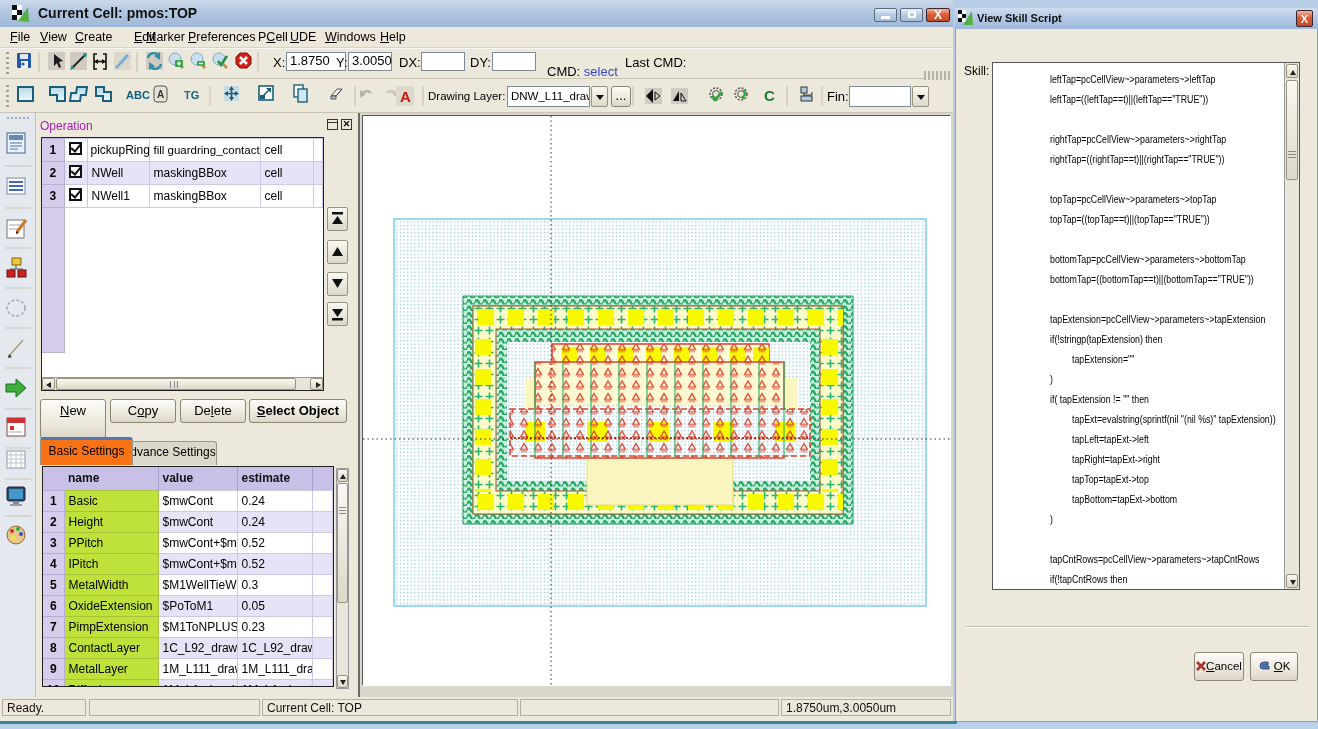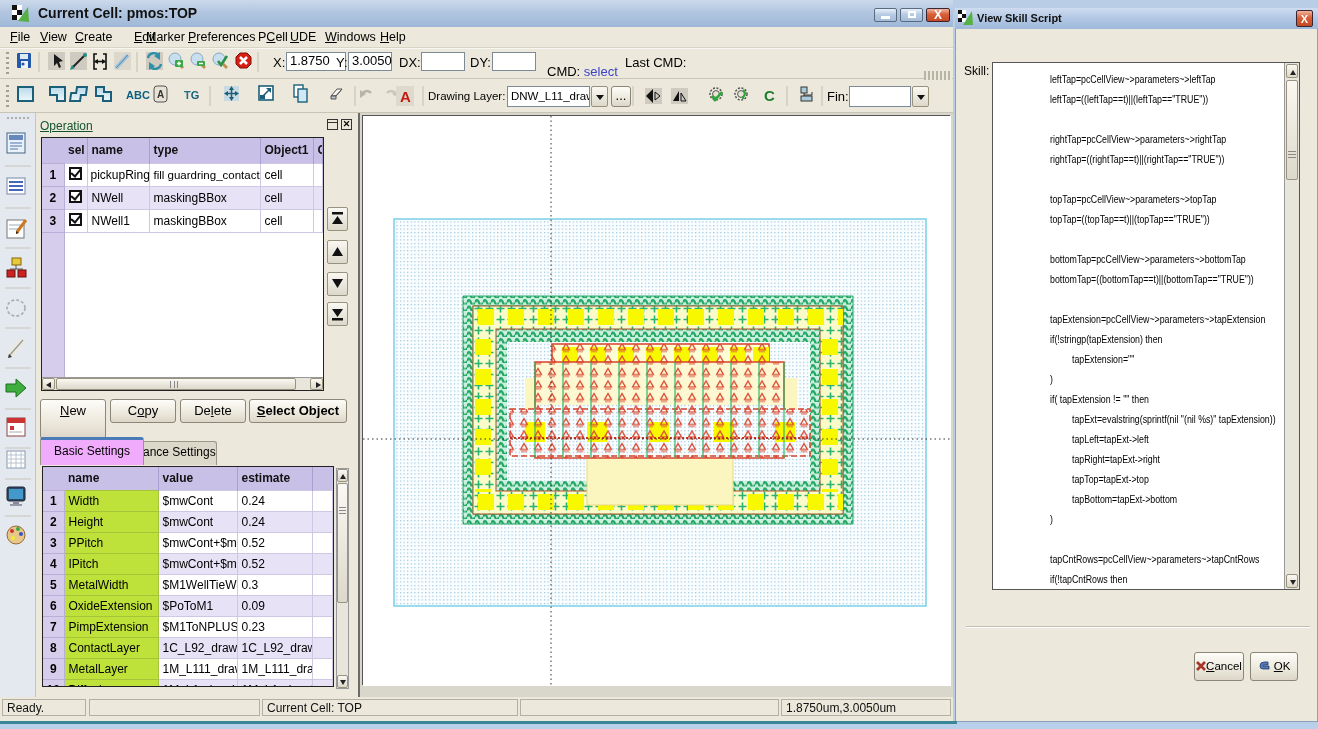--- a/index.html
+++ b/index.html
@@ -21,21 +21,21 @@
 .toolbar { left:0; width:953px; background:#ece9dc; }
 #tb1 { top:48px; height:31px; border-top:1px solid #f8f6f0; border-bottom:1px solid #c9c5b6; }
 #tb2 { top:80px; height:33px; border-bottom:1px solid #c9c5b6; }
 .handle { width:3px; background:repeating-linear-gradient(180deg,#a39f92 0 2px,transparent 2px 5px); }
 .field { border:1px solid #7f8a99; background:#fff; font-size:13px; padding-left:3px; }
 .lbl { font-size:13px; color:#000; }
 
 #sidebar { left:0; top:113px; width:36px; height:584px; background:#e4e9f0; border-right:1px solid #c9c5b6; }
 
 #oppanel { left:36px; top:113px; width:326px; height:584px; background:#ece9dc; }
-.panhdr { font-size:12px; color:#14532d;text-decoration:underline; }
+.panhdr { font-size:12px; color:#a21caf; }
 table { border-collapse:collapse; }
 td { overflow:hidden; white-space:nowrap; }
 .th { font-weight:bold; border-right:1px solid #a99fd0; padding-left:4px; color:#111; }
 .rn { background:#d6cdec; font-weight:bold; text-align:center; border:1px solid #b9aed8; border-left:none; font-size:12px; }
 .c1 { border:1px solid #cfc8e4; padding-left:4px; }
 .nm { background:#bfe23b; border:1px solid #a6c43a; padding-left:4px; }
 .alt td.c1 { background:#e7e2f5; }
 .chk { display:inline-block; width:13px; height:13px; border:2px solid #111; background:#fff; position:relative; }
 .chk:after { content:""; position:absolute; left:2px; top:-2px; width:4px; height:8px; border:solid #111; border-width:0 2.5px 2.5px 0; transform:rotate(40deg); }
 .cb { text-align:center; border:1px solid #cfc8e4; }
@@ -401,28 +401,20 @@
     <table style="width:100%;table-layout:fixed;font-size:12px">
       <colgroup>
           <col style="width:22px">
           <col style="width:23px">
           <col style="width:62px">
           <col style="width:111px">
           <col style="width:53px">
           <col>
         </colgroup>
       <tbody>
-          <tr style="height:25px;background:#c9c0e8">
-        <td></td>
-            <td class="th">sel</td>
-            <td class="th">name</td>
-            <td class="th">type</td>
-            <td class="th">Object1</td>
-            <td class="th">O</td>
-      </tr>
       <tr style="height:23px">
         <td class="rn">1</td>
             <td class="cb"><span class="chk"></span></td>
             <td class="c1" style="padding-left:3px">pickupRing</td>
             <td class="c1" style="font-size:11.5px;padding-left:4px">fill guardring_contact</td>
             <td class="c1">cell</td>
             <td class="c1"></td>
       </tr>
       <tr style="height:23px;background:#e7e2f5">
         <td class="rn">2</td>
@@ -472,21 +464,21 @@
   <div class="abs sbbtn" style="left:327px;top:302px;width:21px;height:24px"><svg width="19" height="22">
         <polygon points="9.5,14 15,6 4,6" fill="#111"></polygon>
         <rect x="4" y="15" width="11" height="2.5" fill="#111"></rect>
       </svg></div>
 
   <div class="btn" style="left:40px;top:399px;width:66px;height:40px;line-height:22px"><u>N</u>ew</div>
   <div class="btn" style="left:110px;top:399px;width:66px;height:24px;line-height:22px">C<u>o</u>py</div>
   <div class="btn" style="left:180px;top:399px;width:66px;height:24px;line-height:22px">De<u>l</u>ete</div>
   <div class="btn" style="left:249px;top:399px;width:98px;height:24px;line-height:22px;font-weight:bold"><u>S</u>elect Object</div>
 
-  <div class="abs" style="left:40px;top:437px;width:104px;height:28px;background:#f0abfc;border:1px solid #9a968a;border-bottom:none;border-top:3px solid #4a7ab8;border-radius:3px 3px 0 0;font-size:12px;text-align:center;line-height:23px;white-space:nowrap;z-index:3">Basic Settings</div>
+  <div class="abs" style="left:40px;top:437px;width:93px;height:28px;background:#f97316;border:1px solid #9a968a;border-bottom:none;border-top:3px solid #4a7ab8;border-radius:3px 3px 0 0;font-size:12px;text-align:center;line-height:23px;white-space:nowrap;z-index:3">Basic Settings</div>
   <div class="abs" style="left:121px;top:441px;width:96px;height:24px;background:#dcd8ca;border:1px solid #9a968a;border-bottom:none;border-radius:3px 3px 0 0;font-size:12px;text-align:center;line-height:21px;white-space:nowrap">Advance Settings</div>
 
   <div class="abs" style="left:42px;top:466px;width:292px;height:221px;border:1px solid #222;background:#fff;overflow:hidden;z-index:2">
     <table style="width:100%;table-layout:fixed;font-size:12px">
       <colgroup>
           <col style="width:21px">
           <col style="width:94px">
           <col style="width:79px">
           <col style="width:75px">
           <col>
@@ -494,21 +486,21 @@
       <tbody>
           <tr style="height:23px;background:#c9c0e8">
         <td></td>
             <td class="th">name</td>
             <td class="th">value</td>
             <td class="th">estimate</td>
             <td></td>
       </tr>
       <tr style="height:21px">
             <td class="rn">1</td>
-            <td class="nm">Width</td>
+            <td class="nm">Basic</td>
             <td class="c1">$mwCont</td>
             <td class="c1">0.24</td>
             <td class="c1"></td>
           </tr>
       <tr style="height:21px" class="alt">
             <td class="rn">2</td>
             <td class="nm">Height</td>
             <td class="c1">$mwCont</td>
             <td class="c1">0.24</td>
             <td class="c1"></td>
@@ -531,21 +523,21 @@
             <td class="rn">5</td>
             <td class="nm">MetalWidth</td>
             <td class="c1">$M1WellTieWidt</td>
             <td class="c1">0.3</td>
             <td class="c1"></td>
           </tr>
       <tr style="height:21px" class="alt">
             <td class="rn">6</td>
             <td class="nm">OxideExtension</td>
             <td class="c1">$PoToM1</td>
-            <td class="c1">0.09</td>
+            <td class="c1">0.05</td>
             <td class="c1"></td>
           </tr>
       <tr style="height:21px">
             <td class="rn">7</td>
             <td class="nm">PimpExtension</td>
             <td class="c1">$M1ToNPLUS</td>
             <td class="c1">0.23</td>
             <td class="c1"></td>
           </tr>
       <tr style="height:21px" class="alt">

